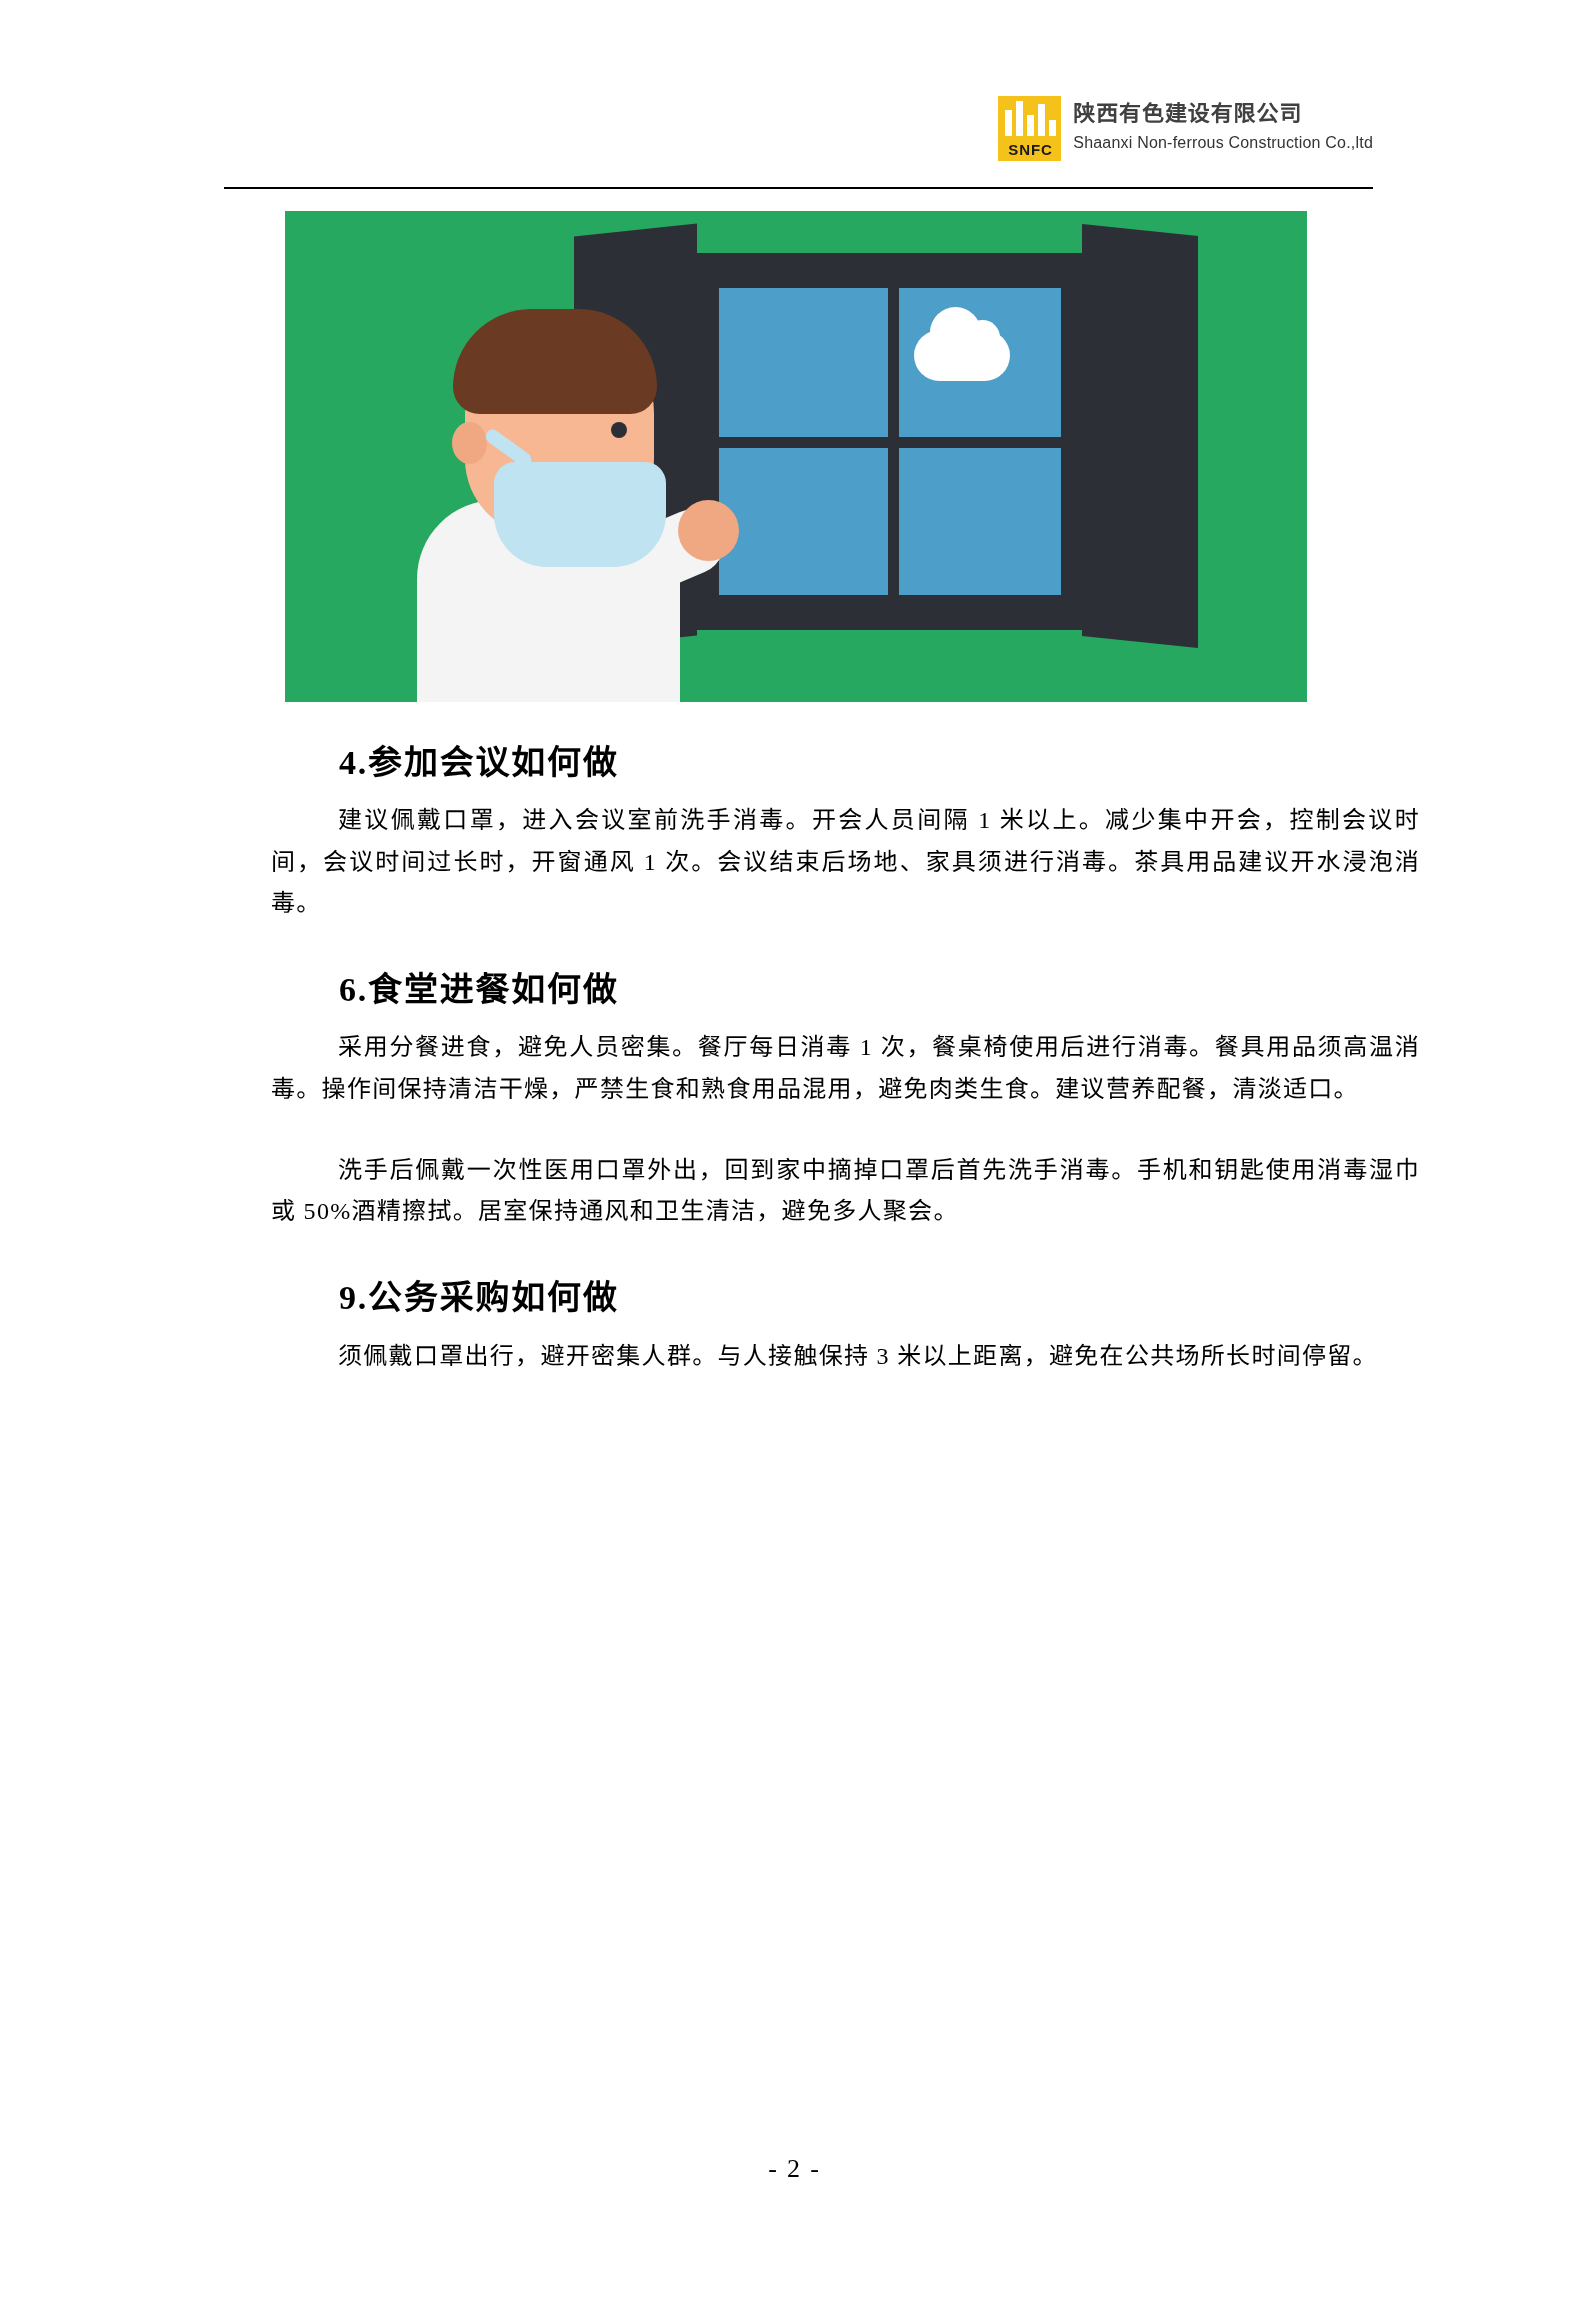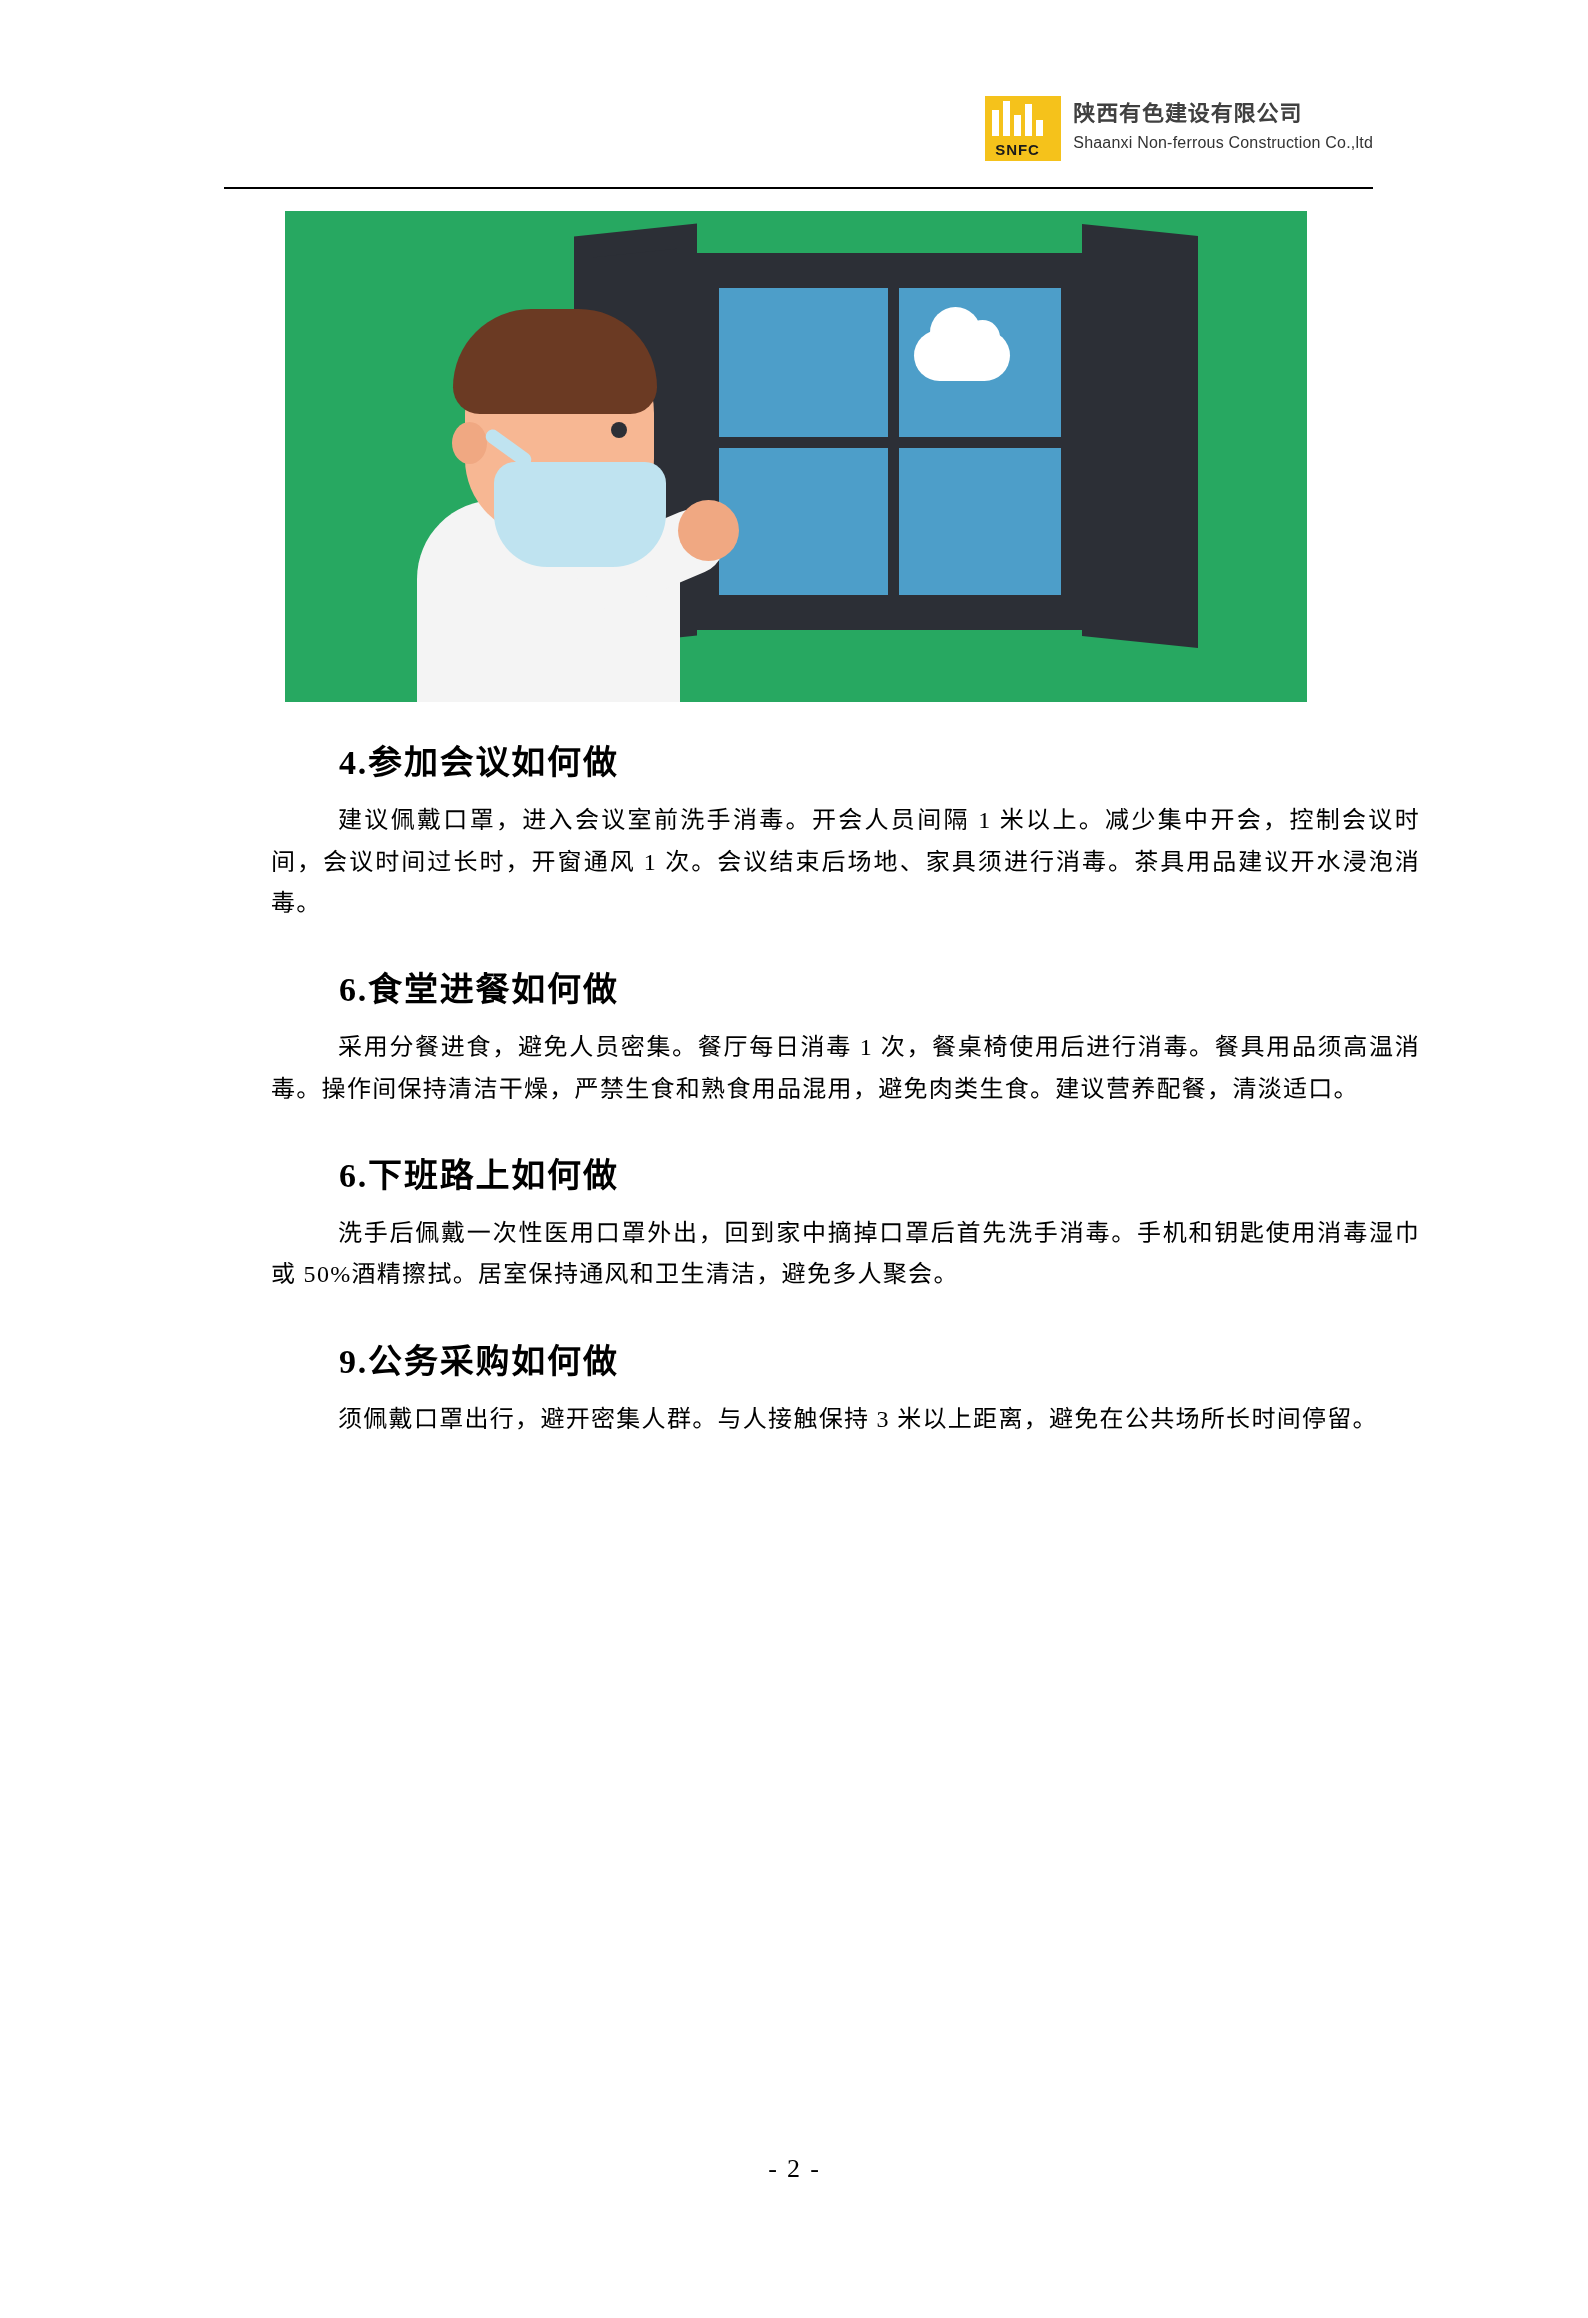--- a/index.html
+++ b/index.html
@@ -31,21 +31,21 @@
   }
   .header-logo-block {
     position: absolute;
     right: 0;
     top: 0;
     display: flex;
     align-items: flex-start;
     gap: 12.3px;
   }
   .logo-mark {
-    width: 76px;
+    width: 63px;
     height: 65px;
     background: #f5c21b;
     position: relative;
     display: block;
   }
   .logo-bars {
     position: absolute;
     left: 7px;
     top: 5.3px;
     width: 51px;
@@ -377,21 +377,20 @@
       <p class="sec-heading">4.参加会议如何做</p>
       <p class="sec-body">建议佩戴口罩，进入会议室前洗手消毒。开会人员间隔 1 米以上。减少集中开会，控制会议时间，会议时间过长时，开窗通风 1 次。会议结束后场地、家具须进行消毒。茶具用品建议开水浸泡消毒。</p>
     </div>
 
     <div class="section">
       <p class="sec-heading">6.食堂进餐如何做</p>
       <p class="sec-body">采用分餐进食，避免人员密集。餐厅每日消毒 1 次，餐桌椅使用后进行消毒。餐具用品须高温消毒。操作间保持清洁干燥，严禁生食和熟食用品混用，避免肉类生食。建议营养配餐，清淡适口。</p>
     </div>
 
     <div class="section">
-      <p class="sec-heading">6.下班路上如何做</p>
       <p class="sec-body">洗手后佩戴一次性医用口罩外出，回到家中摘掉口罩后首先洗手消毒。手机和钥匙使用消毒湿巾或 50%酒精擦拭。居室保持通风和卫生清洁，避免多人聚会。</p>
     </div>
 
     <div class="section">
       <p class="sec-heading">9.公务采购如何做</p>
       <p class="sec-body">须佩戴口罩出行，避开密集人群。与人接触保持 3 米以上距离，避免在公共场所长时间停留。</p>
     </div>
 
   </div>
 

